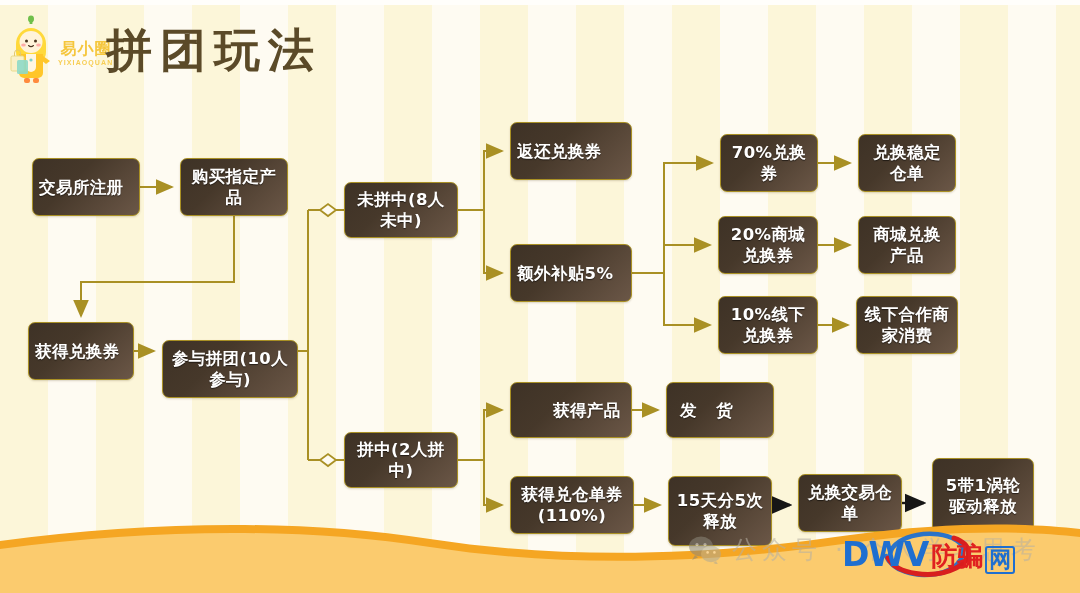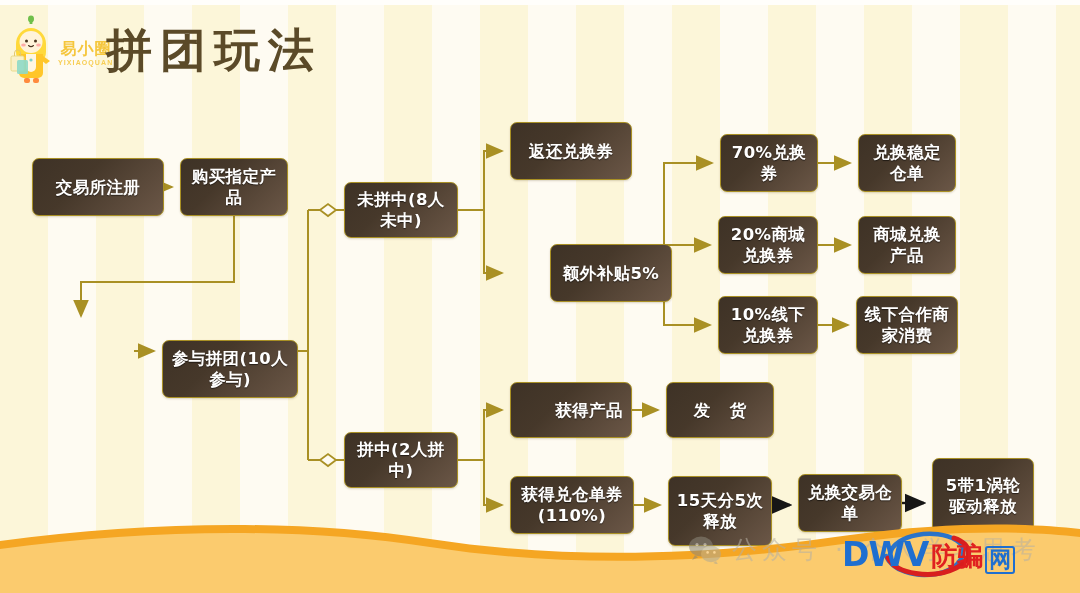--- a/index.html
+++ b/index.html
@@ -44,21 +44,21 @@
     font-family:"DejaVu Sans","Liberation Sans",sans-serif;
   }
   
   .chart{position:absolute;left:0;top:0;width:1080px;height:593px;}
   .edges{position:absolute;left:0;top:0;width:1080px;height:593px;}
   .node{
     position:absolute;box-sizing:border-box;
     border:1.6px solid #A99024;border-radius:7px;
     background:linear-gradient(135deg,#3E3226 0%,#46382A 38%,#6B5747 100%);
     color:#FFFFFF;
-    display:flex;align-items:center;justify-content:center;text-align:center;
+    display:flex;align-items:center;text-align:center;
     font-weight:bold;font-size:16.5px;line-height:21px;
     letter-spacing:0.4px;
     text-shadow:0 1px 1px rgba(0,0,0,.55);
     box-shadow:0 1px 2px rgba(90,70,30,.22);
     font-family:"DejaVu Sans","Liberation Sans",sans-serif;
   }
   .node span{display:block;padding:0 6px;}
   .node.wide-spacing span{letter-spacing:7px;text-indent:7px;}
   
   .watermark{
@@ -182,46 +182,49 @@
         <path d="M320,210 L328,204 L336,210 L328,216 z"></path>
         <path d="M320,460 L328,454 L336,460 L328,466 z"></path>
       </g>
 
       <g fill="none" stroke="#161616" stroke-width="2.4" marker-end="url(#ah-dark)">
         <path d="M772,505 H790"></path>
         <path d="M902,503 H924"></path>
       </g>
     </svg>
 
-    <div class="node" style="left:32px;top:158px;width:132px;height:58px;">
+    <div class="node" style="left:32px;top:158px;width:108px;height:58px;">
       <span>交易所注册</span>
       </div>
 
     <div class="node" style="left:180px;top:158px;width:108px;height:58px;">
       <span>购买指定产品</span>
       </div>
 
+    <div class="node" style="left:28px;top:322px;width:106px;height:58px;">
+      <span>获得兑换券</span>
+      </div>
 
     <div class="node" style="left:162px;top:340px;width:136px;height:58px;">
       <span>参与拼团(10人参与)</span>
       </div>
 
     <div class="node" style="left:344px;top:182px;width:114px;height:56px;">
       <span>未拼中(8人未中)</span>
       </div>
 
     <div class="node" style="left:344px;top:432px;width:114px;height:56px;">
       <span>拼中(2人拼中)</span>
       </div>
 
     <div class="node" style="left:510px;top:122px;width:122px;height:58px;">
       <span>返还兑换券</span>
       </div>
 
-    <div class="node" style="left:510px;top:244px;width:122px;height:58px;margin-left:40px;">
+    <div class="node" style="left:510px;top:244px;width:122px;height:58px;">
       <span>额外补贴5%</span>
       </div>
 
     <div class="node" style="left:720px;top:134px;width:98px;height:58px;">
       <span>70%兑换券</span>
       </div>
 
     <div class="node" style="left:858px;top:134px;width:98px;height:58px;">
       <span>兑换稳定仓单</span>
       </div>

